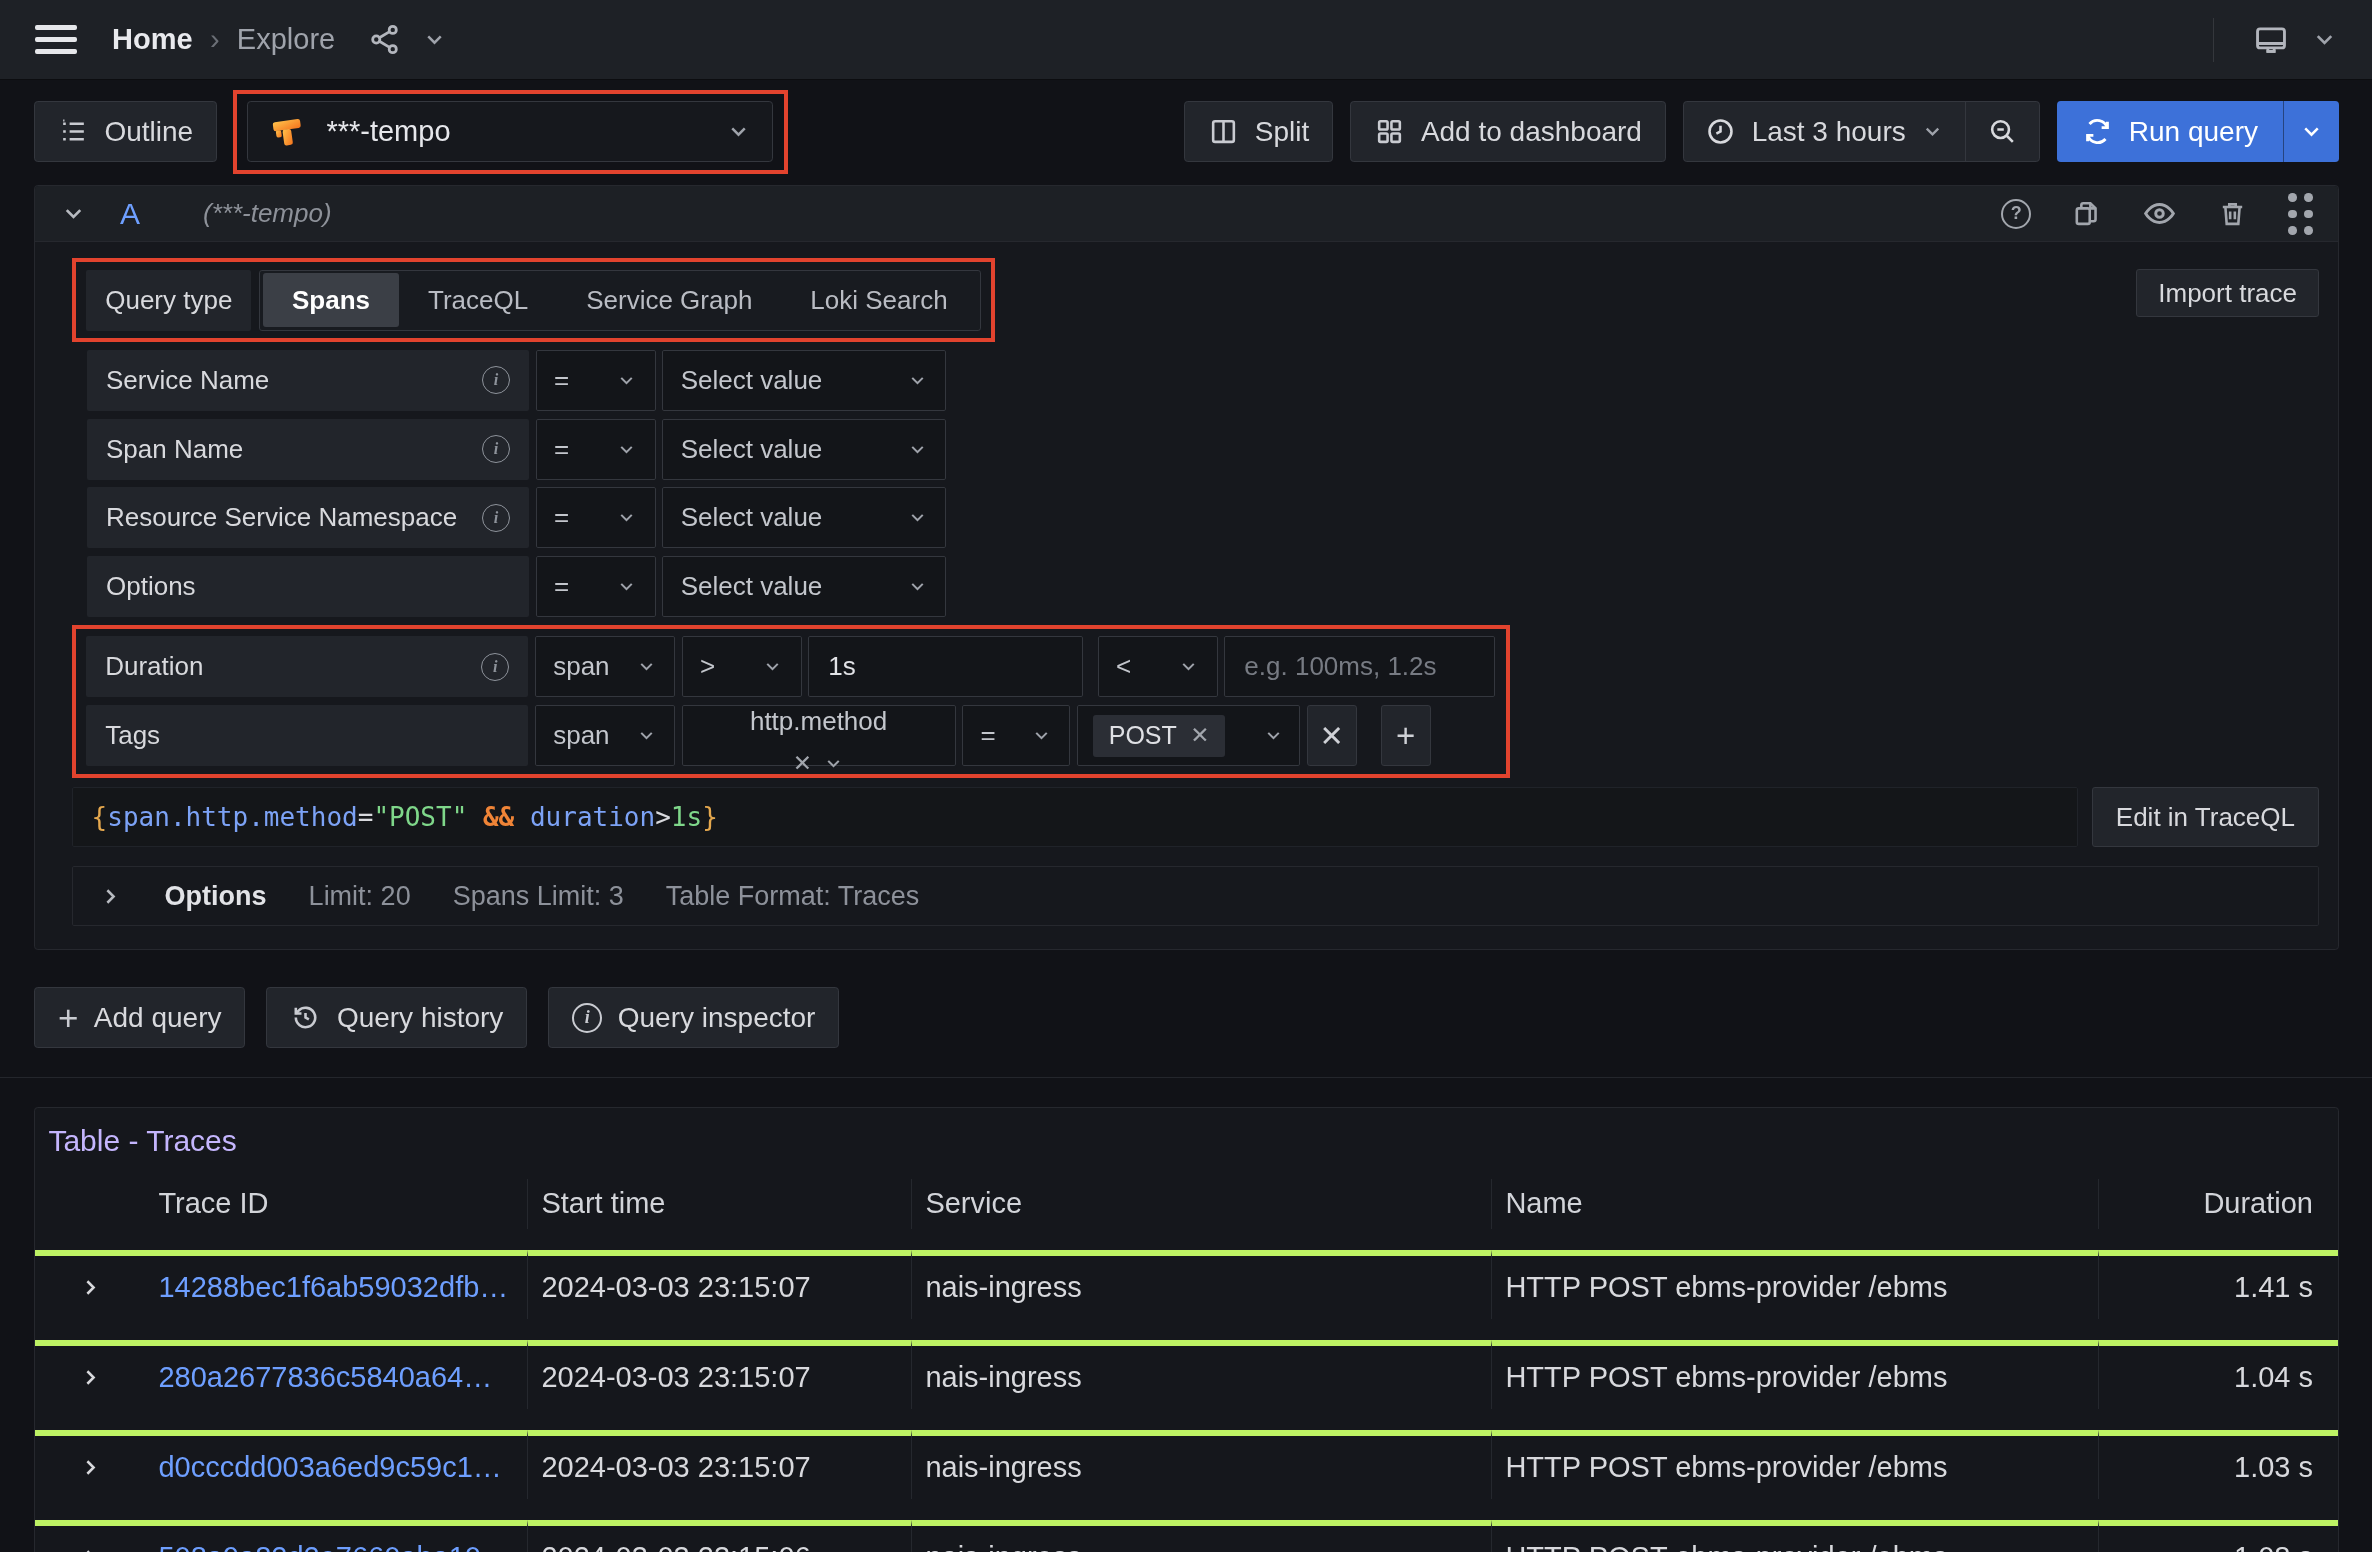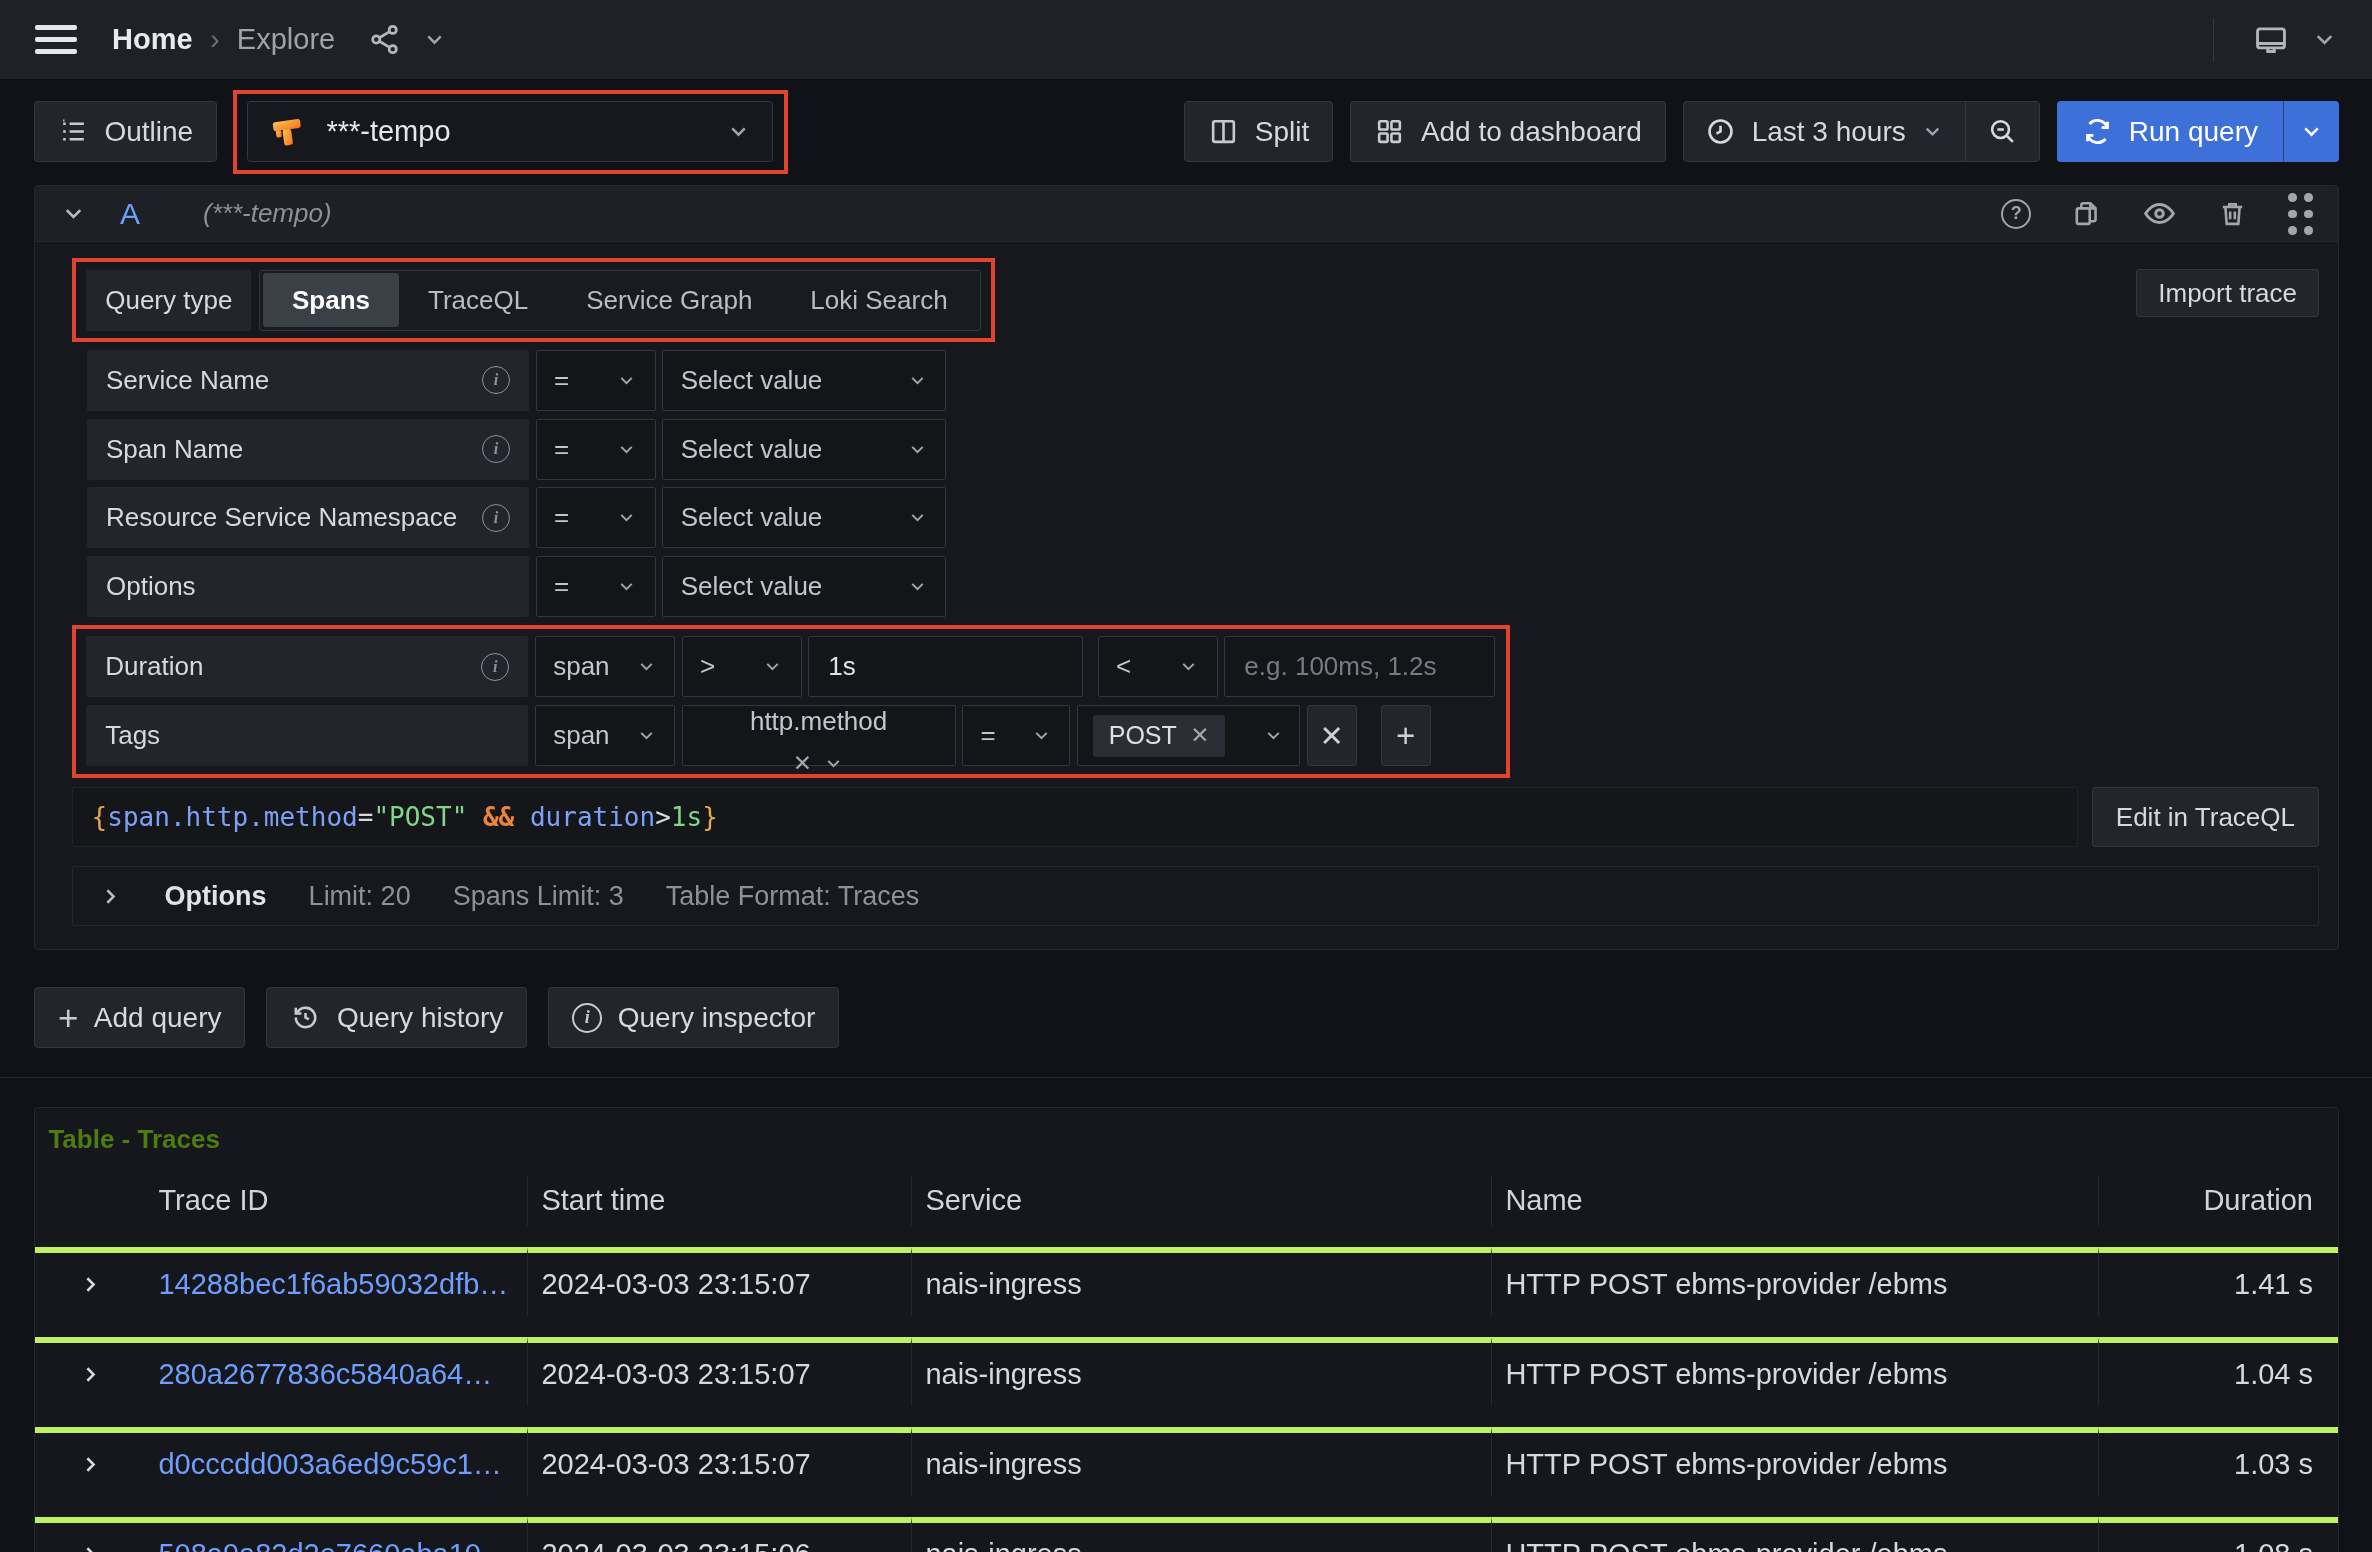--- a/index.html
+++ b/index.html
@@ -120,21 +120,21 @@
   .options-label{font-weight:700;color:#e2e3e7;font-size:27px;}
   .options-meta{color:#8d919a;font-size:27px;}
 
   
   .actions{display:flex;gap:21px;margin:37px 34px 0;}
 
   .page-divider{border:none;border-top:1px solid #24262c;margin:29px 0 0;}
 
   
   .table-panel{margin:29px 34px 0;background:#15171c;border:1px solid var(--border);border-radius:3.8px;height:500px;overflow:hidden;}
-  .table-title{padding:15.4px 0 0 13.4px;font-size:26px;font-weight:700;color:#4d7c0f;}
+  .table-title{padding:15.4px 0 0 13.4px;font-size:30px;font-weight:400;color:#c4b5fd;}
   .grid{display:grid;grid-template-columns:110px 382px 384px 580px 607px 1fr;margin-top:21px;}
   .gcell{display:flex;align-items:center;padding:0 13.4px;font-size:29px;overflow:hidden;white-space:nowrap;}
   .ghead .gcell{height:50px;color:#d2d4d9;font-weight:500;}
   .grow .gcell{height:69px;border-top:6px solid #bef264;color:#d8d9dd;}
   .grow .gcell.vline,.ghead .gcell.vline{border-left:1px solid #25282e;}
   .gcell.num{justify-content:flex-end;padding-right:25px;}
   .expander{justify-content:center;background:none;border:none;color:#a8acb3;cursor:pointer;}
   .trace-link{color:var(--link);text-decoration:none;font-weight:500;overflow:hidden;text-overflow:ellipsis;cursor:pointer;}
 </style>
 </head>

